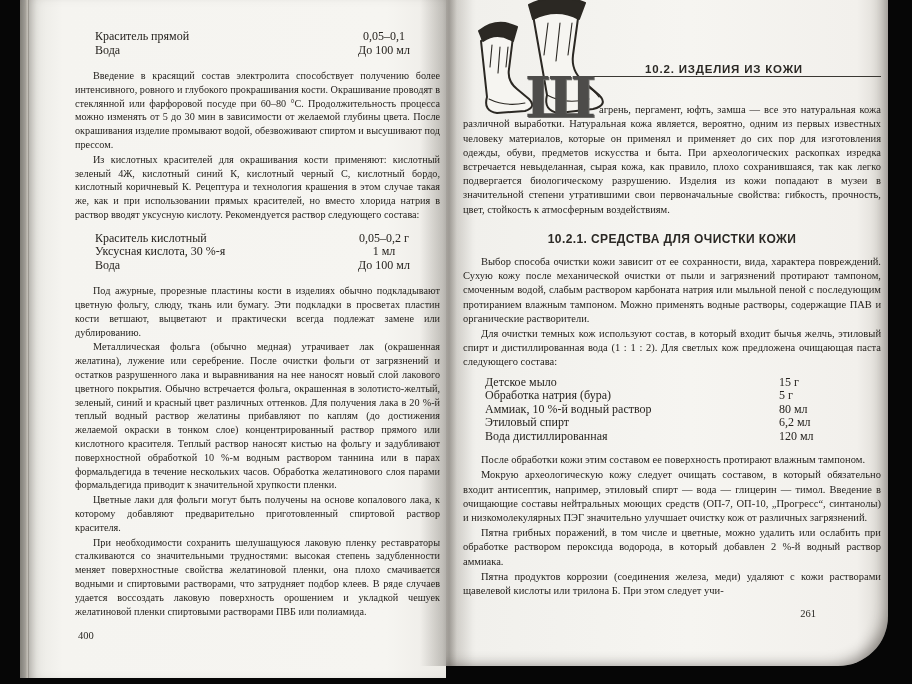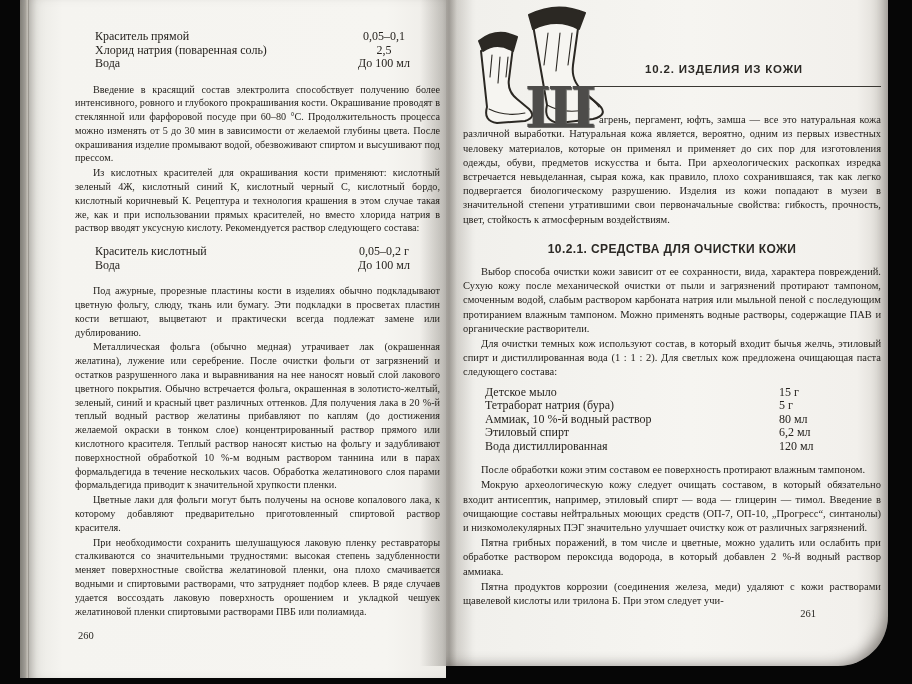--- a/index.html
+++ b/index.html
@@ -52,21 +52,20 @@
   .recipe-right .recipe-name { padding-left:22px; }
   .recipe-right .recipe-val { width:70px; margin-right:32px; }
 
   .chap-head {
     margin:34px 0 26px 104px;
     text-align:center;
     font-family:"Liberation Sans", sans-serif;
     font-weight:bold; font-size:11.5px; letter-spacing:0.8px;
     color:#2b2925;
     border-bottom:1.5px solid #3a3833;
-    padding-bottom:10px;
   }
   .sub-head {
     text-align:center;
     font-family:"Liberation Sans", sans-serif;
     font-weight:bold; font-size:12px; letter-spacing:0.4px;
     color:#2b2925;
     margin:15px 0 9px 0;
   }
 
   .intro-block { position:relative; }
@@ -89,49 +88,49 @@
 
 <div class="page page-left">
   <div class="content-left">
 
     <div class="recipe recipe-left">
       <div class="recipe-row">
         <span class="recipe-name">Краситель прямой</span>
         <span class="recipe-val">0,05–0,1</span>
       </div>
       <div class="recipe-row">
-        <span class="recipe-name">Хлорид натрия (поваренная соль)</span>
-        <span class="recipe-val">2,5</span>
-      </div>
-      <div class="recipe-row">
         <span class="recipe-name">Вода</span>
         <span class="recipe-val">До 100 мл</span>
       </div>
     </div>
 
     <p class="body-par">Введение в красящий состав электролита способствует получению более интенсивного, ровного и глубокого прокрашивания кости. Окрашивание проводят в стеклянной или фарфоровой посуде при 60–80 °С. Продолжительность процесса можно изменять от 5 до 30 мин в зависимости от желаемой глубины цвета. После окрашивания изделие промывают водой, обезвоживают спиртом и высушивают под прессом.</p>
     <p class="body-par">Из кислотных красителей для окрашивания кости применяют: кислотный зеленый 4Ж, кислотный синий К, кислотный черный С, кислотный бордо, кислотный коричневый К. Рецептура и технология крашения в этом случае такая же, как и при использовании прямых красителей, но вместо хлорида натрия в раствор вводят уксусную кислоту. Рекомендуется раствор следующего состава:</p>
 
     <div class="recipe recipe-left" style="margin-top:10px;">
       <div class="recipe-row">
         <span class="recipe-name">Краситель кислотный</span>
         <span class="recipe-val">0,05–0,2 г</span>
       </div>
       <div class="recipe-row">
+        <span class="recipe-name">Уксусная кислота, 30 %-я</span>
+        <span class="recipe-val">1 мл</span>
+      </div>
+      <div class="recipe-row">
         <span class="recipe-name">Вода</span>
         <span class="recipe-val">До 100 мл</span>
       </div>
     </div>
 
     <p class="body-par">Под ажурные, прорезные пластины кости в изделиях обычно подкладывают цветную фольгу, слюду, ткань или бумагу. Эти подкладки в просветах пластин кости ветшают, выцветают и практически всегда подлежат замене или дублированию.</p>
     <p class="body-par">Металлическая фольга (обычно медная) утрачивает лак (окрашенная желатина), лужение или серебрение. После очистки фольги от загрязнений и остатков разрушенного лака и выравнивания на нее наносят новый слой лакового цветного покрытия. Обычно встречается фольга, окрашенная в золотисто-желтый, зеленый, синий и красный цвет различных оттенков. Для получения лака в 20 %-й теплый водный раствор желатины прибавляют по каплям (до достижения желаемой окраски в тонком слое) концентрированный раствор прямого или кислотного красителя. Теплый раствор наносят кистью на фольгу и задубливают поверхностной обработкой 10 %-м водным раствором таннина или в парах формальдегида в течение нескольких часов. Обработка желатинового слоя парами формальдегида приводит к значительной хрупкости пленки.</p>
     <p class="body-par">Цветные лаки для фольги могут быть получены на основе копалового лака, к которому добавляют предварительно приготовленный спиртовой раствор красителя.</p>
     <p class="body-par">При необходимости сохранить шелушащуюся лаковую пленку реставраторы сталкиваются со значительными трудностями: высокая степень задубленности меняет поверхностные свойства желатиновой пленки, она плохо смачивается водными и спиртовыми растворами, что затрудняет подбор клеев. В ряде случаев удается воссоздать лаковую поверхность орошением и укладкой чешуек желатиновой пленки спиртовыми растворами ПВБ или полиамида.</p>
   </div>
-  <div class="pagenum pagenum-left">260</div>
+  <div class="pagenum pagenum-left">400</div>
 </div>
 
 <div class="page page-right">
   <div class="content-right">
 
     <div class="chap-head">10.2. ИЗДЕЛИЯ ИЗ КОЖИ</div>
 
     <div class="intro-block">
       <svg class="boots-art" width="152" height="148" viewBox="0 0 152 148" aria-hidden="true">
         <g fill="none" stroke="#2b2823" stroke-width="2" stroke-linejoin="round" stroke-linecap="round">
@@ -156,21 +155,21 @@
 
     <p class="body-par">Выбор способа очистки кожи зависит от ее сохранности, вида, характера повреждений. Сухую кожу после механической очистки от пыли и загрязнений протирают тампоном, смоченным водой, слабым раствором карбоната натрия или мыльной пеной с последующим протиранием влажным тампоном. Можно применять водные растворы, содержащие ПАВ и органические растворители.</p>
     <p class="body-par">Для очистки темных кож используют состав, в который входит бычья желчь, этиловый спирт и дистиллированная вода (1 : 1 : 2). Для светлых кож предложена очищающая паста следующего состава:</p>
 
     <div class="recipe recipe-right">
       <div class="recipe-row">
         <span class="recipe-name">Детское мыло</span>
         <span class="recipe-val">15 г</span>
       </div>
       <div class="recipe-row">
-        <span class="recipe-name">Тетраборат натрия (бура)</span>
+        <span class="recipe-name">Обработка натрия (бура)</span>
         <span class="recipe-val">5 г</span>
       </div>
       <div class="recipe-row">
         <span class="recipe-name">Аммиак, 10 %-й водный раствор</span>
         <span class="recipe-val">80 мл</span>
       </div>
       <div class="recipe-row">
         <span class="recipe-name">Этиловый спирт</span>
         <span class="recipe-val">6,2 мл</span>
       </div>

